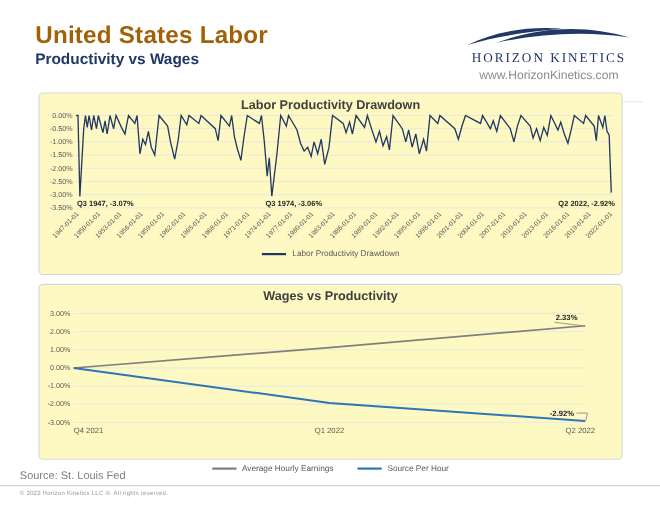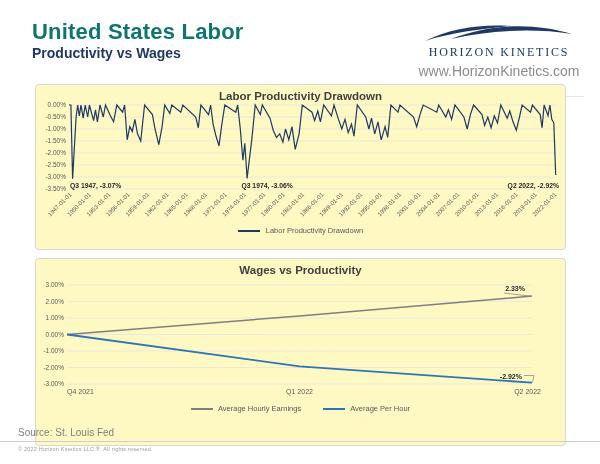--- a/index.html
+++ b/index.html
@@ -1,37 +1,37 @@
 <!DOCTYPE html>
 <html><head>
 <meta charset="utf-8">
 <style>
   *{margin:0;padding:0;box-sizing:border-box}
   html,body{background:#fff}
   .page{position:relative;width:600px;height:464px;background:#fff;
         font-family:"Liberation Sans",sans-serif;overflow:hidden}
   .header{position:absolute;left:32px;top:20px;right:16px;display:flex;
           justify-content:space-between;align-items:flex-start}
-  .title-block h1{font-size:22px;line-height:1.05;color:#0f766e;font-weight:700;letter-spacing:.2px}
+  .title-block h1{font-size:22px;line-height:1.05;color:#a16207;font-weight:700;letter-spacing:.2px}
   .title-block h2{font-size:14px;color:#1f3864;font-weight:700;margin-top:2px}
   .logo{width:170px;text-align:center;padding-bottom:17px;border-bottom:1px solid #e6e6e6}
   .logo-swoosh{display:block;margin:0 auto}
   .logo-name{font-family:"Liberation Serif",serif;font-size:12px;letter-spacing:1.8px;
              color:#1f3864;margin-top:1px;white-space:nowrap}
-  .logo-url{font-size:14px;color:#8c8c8c;margin-top:3px}
+  .logo-url{font-size:11px;color:#8c8c8c;margin-top:3px}
   .card{position:absolute;left:35px;width:531px;background:#fef9c3;
         border:1px solid #d7d7d7;border-radius:4px}
   .card1{top:84px;height:166px}
-  .card2{top:258px;height:188px}
+  .card2{top:258px;height:160px}
   .chart-title{text-align:center;font-size:11.5px;font-weight:700;color:#404040;margin-top:5px}
   .card svg{display:block;margin-top:0}
   .legend{display:flex;justify-content:center;align-items:center;gap:6px;
           font-size:7.5px;color:#595959;margin-top:2px}
   .legend-item{display:flex;align-items:center;gap:5px}
-  .legend-row{display:flex;justify-content:center;gap:22px;margin-top:0}
+  .legend-row{display:flex;justify-content:center;gap:22px;margin-top:17px}
   .legend-line{display:inline-block;width:22px;height:2px;background:#1f3864}
   .footer-source{position:absolute;left:18px;top:427px;font-size:10px;color:#7f7f7f}
   .footer-rule{position:absolute;left:0;top:441px;width:600px;border-top:1px solid #cfcfcf}
   .footer-copy{position:absolute;left:18px;top:446px;font-size:5.5px;color:#9a9a9a;letter-spacing:.2px}
 </style>
 </head>
 <body>
 
 <div class="page">
 
@@ -133,21 +133,21 @@
         <text x="263.5" y="118" text-anchor="middle" font-size="7" fill="#595959">Q1 2022</text>
         <text x="505" y="118" text-anchor="end" font-size="7" fill="#595959">Q2 2022</text>
       </svg>
     <div class="legend legend-row">
       <span class="legend-item">
         <span class="legend-line" id="legend2-line-0" style="background: rgb(127, 127, 127);"></span>
         <span>Average Hourly Earnings</span>
       </span>
       <span class="legend-item">
         <span class="legend-line" id="legend2-line-1" style="background: rgb(46, 117, 182);"></span>
-        <span>Average Per Hour</span>
+        <span>Source Per Hour</span>
       </span>
     </div>
   </div>
 
   <div class="footer-source">Source: St. Louis Fed</div>
   <div class="footer-rule"></div>
   <div class="footer-copy">© 2022 Horizon Kinetics LLC ®. All rights reserved.</div>
 
 </div>
 

